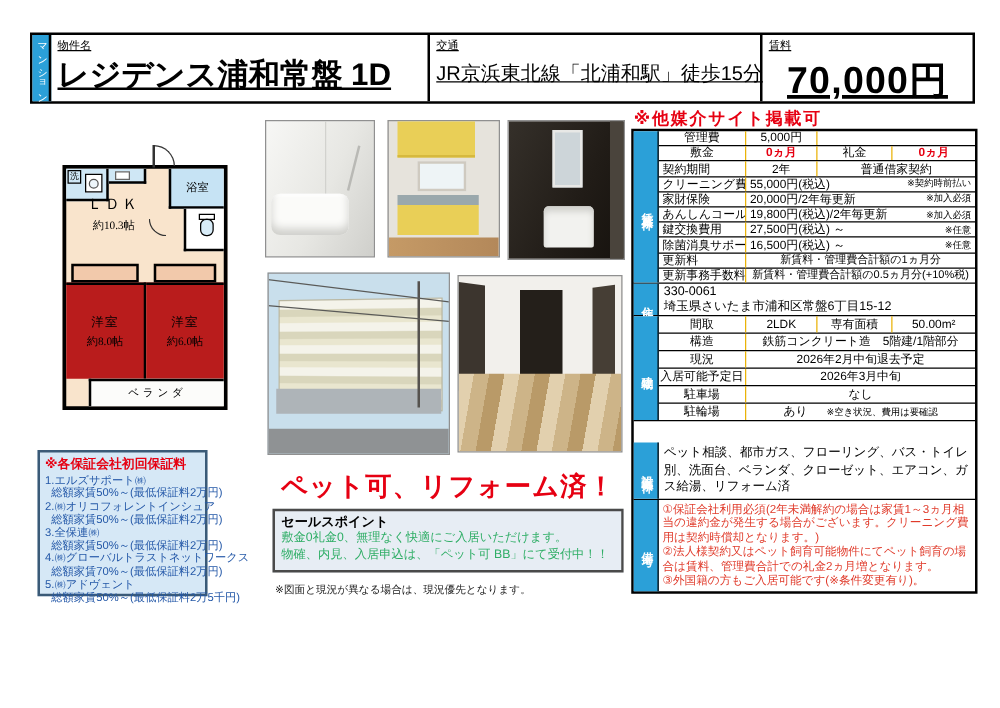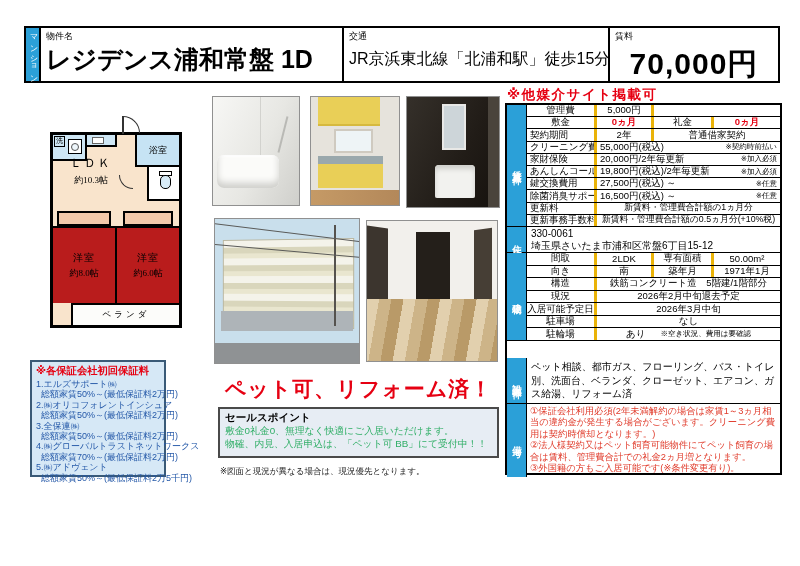--- a/index.html
+++ b/index.html
@@ -3,21 +3,21 @@
 <meta charset="utf-8">
 <style>
   * { margin:0; padding:0; box-sizing:border-box; }
   html,body { background:#fff; }
   body { font-family:"Liberation Sans","DejaVu Sans",sans-serif; color:#000; }
   .page { position:relative; width:800px; height:566px; background:#fff; overflow:hidden; }
 
   
   .header { position:absolute; left:24px; top:26px; width:756px; height:57px; border:2px solid #000; display:flex; background:#fff; }
   .tag { width:15px; background:#2BA0D8; color:#fff; writing-mode:vertical-rl; text-orientation:upright; font-size:8px; letter-spacing:1px; display:flex; align-items:center; justify-content:center; border-right:2px solid #000; }
-  .h-cell { position:relative; padding:2px 5px; }
+  .h-cell { position:relative; padding:2px 5px;text-decoration:underline; }
   .h-cell .h-label { font-size:9px; }
   .cell-name { width:303px; border-right:2px solid #000; }
   .h-name { font-size:25px; font-weight:bold; white-space:nowrap; margin-top:0; }
   .cell-transport { width:266px; border-right:2px solid #000; }
   .h-transport { font-size:16px; white-space:nowrap; margin-top:6px; }
   .cell-rent { flex:1; }
   .h-rent { font-size:30px; font-weight:bold; text-align:center; margin-top:1px; letter-spacing:1px; }
 
   .site-note { position:absolute; left:507px; top:86px; font-size:13.5px; font-weight:bold; color:#E60012; letter-spacing:1.5px; }
 
@@ -27,21 +27,21 @@
   .sec:last-child { border-bottom:none; flex:1; }
   .sec-label { width:20px; background:#2BA0D8; border-right:1px solid #000; color:#fff; writing-mode:vertical-rl; text-orientation:upright; font-size:9.5px; letter-spacing:2px; font-weight:bold; display:flex; align-items:center; justify-content:center; }
   .sec-content { flex:1; display:flex; flex-direction:column; min-width:0; }
   .sec-rental { height:122px; }
   .sec-address { height:26px; }
   .sec-building { height:88px; }
   .sec-equipment { height:54px;margin-top:17px; }
 
   .trow { flex:1; display:flex; border-bottom:1px solid #000; font-size:9.5px; min-height:0; }
   .trow:last-child { border-bottom:none; }
-  .tc { border-right:3px solid #eab308; display:flex; align-items:center; padding:0 3px; white-space:nowrap; overflow:hidden; }
+  .tc { border-right:1px solid #eab308; display:flex; align-items:center; padding:0 3px; white-space:nowrap; overflow:hidden; }
   .tc.c { justify-content:center; padding:0 1px; }
   .l1 { width:70px; }
   .v1 { width:57px; }
   .l2 { width:60px; }
   .v2 { flex:1; border-right:none; }
   .spanv { flex:1; border-right:none; justify-content:center; }
   .fee { flex:1; border-right:none; display:flex; align-items:center; justify-content:space-between; padding:0 3px; min-width:0;gap:26px; }
   .fee .note, .note-s { font-size:7.5px; white-space:nowrap; }
   .red { color:#E60012; font-weight:bold; }
   .sm { font-size:8.8px; }
@@ -316,44 +316,38 @@
     <div class="sec sec-building">
       <div class="sec-label">建物</div>
       <div class="sec-content">
         <div class="trow">
           <div class="tc c l1">間取</div>
           <div class="tc c v1">2LDK</div>
           <div class="tc c l2">専有面積</div>
           <div class="tc c v2">50.00m²</div>
         </div>
         <div class="trow">
-          <div class="tc c l1">向き</div>
-          <div class="tc c v1">南</div>
-          <div class="tc c l2">築年月</div>
-          <div class="tc c v2">1971年1月</div>
-        </div>
-        <div class="trow">
           <div class="tc c l1">構造</div>
           <div class="tc spanv">鉄筋コンクリート造　5階建/1階部分</div>
         </div>
         <div class="trow">
           <div class="tc c l1">現況</div>
           <div class="tc spanv">2026年2月中旬退去予定</div>
         </div>
         <div class="trow">
           <div class="tc c l1">入居可能予定日</div>
           <div class="tc spanv">2026年3月中旬</div>
         </div>
         <div class="trow">
           <div class="tc c l1">駐車場</div>
           <div class="tc spanv">なし</div>
         </div>
         <div class="trow">
           <div class="tc c l1">駐輪場</div>
-          <div class="tc spanv" style="gap:15px;font-family:Liberation Serif, serif;">
+          <div class="tc spanv" style="gap:15px;">
             <span>あり</span>
             <span class="note-s">※空き状況、費用は要確認</span>
           </div>
         </div>
       </div>
     </div>
 
     <div class="sec sec-equipment">
       <div class="sec-label">設備条件</div>
       <div class="sec-content">

